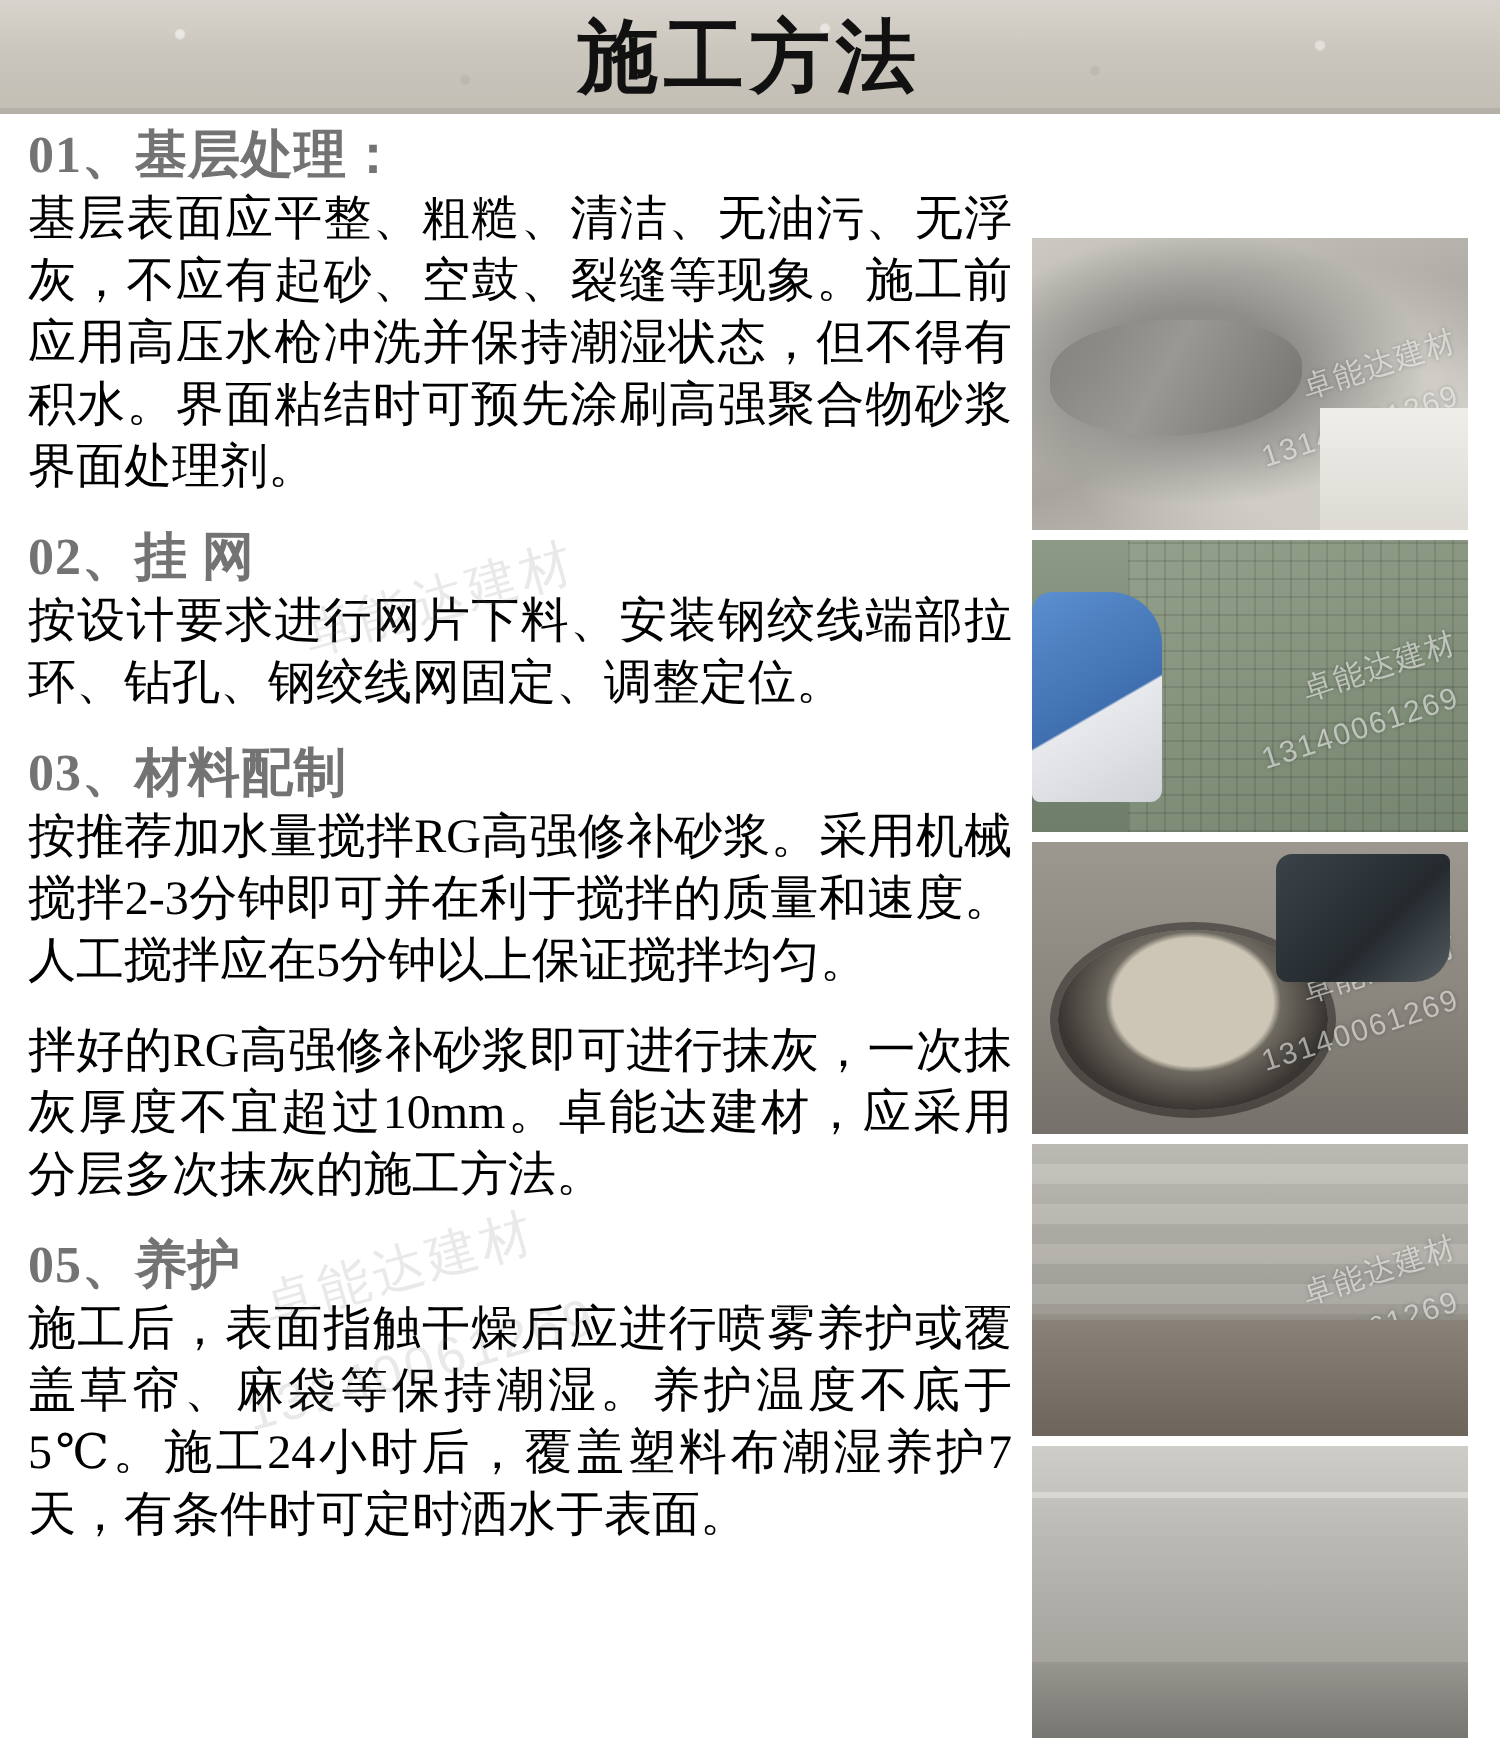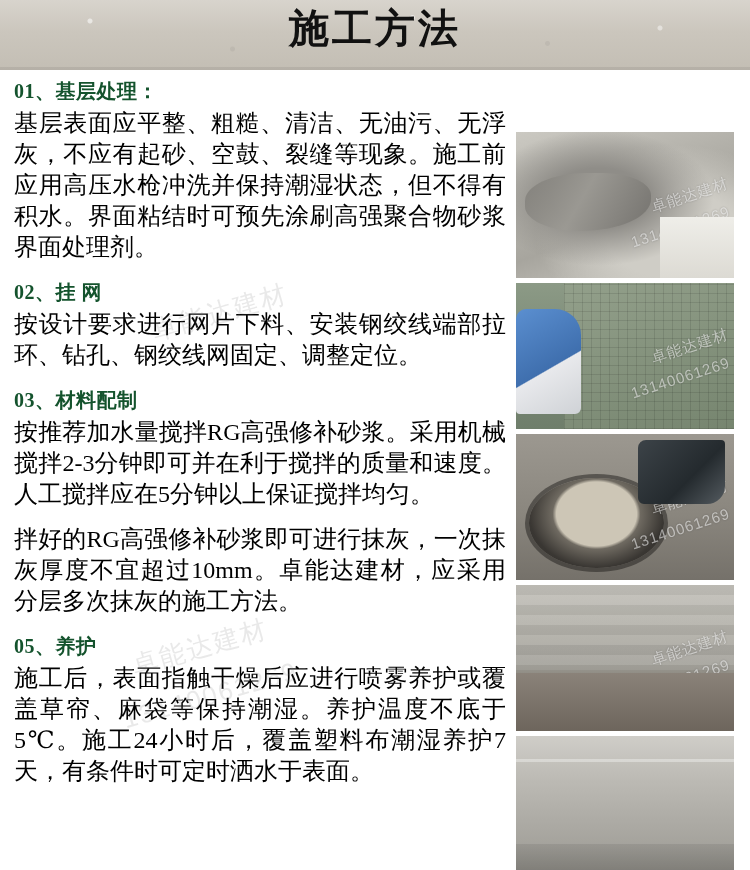--- a/index.html
+++ b/index.html
@@ -16,21 +16,21 @@
   .page {
     position: relative;
     width: 750px;
     height: 870px;
     background: #ffffff;
   }
   
   .banner {
     position: relative;
     width: 750px;
-    height: 70px;
+    height: 57px;
     background:
       radial-gradient(circle at 12% 30%, rgba(255,255,255,0.55) 0 2px, transparent 3px),
       radial-gradient(circle at 31% 70%, rgba(0,0,0,0.05) 0 2px, transparent 3px),
       radial-gradient(circle at 55% 25%, rgba(255,255,255,0.5) 0 2px, transparent 3px),
       radial-gradient(circle at 73% 62%, rgba(0,0,0,0.05) 0 2px, transparent 3px),
       radial-gradient(circle at 88% 40%, rgba(255,255,255,0.45) 0 2px, transparent 3px),
       linear-gradient(180deg, #d8d4cd 0%, #cbc6bd 45%, #c3beb4 100%);
     overflow: hidden;
   }
   .banner::after {
@@ -67,24 +67,24 @@
   .img-col {
     position: absolute;
     left: 516px;
     top: 62px;
     width: 218px;
   }
   .section {
     margin-bottom: 14px;
   }
   .sec-head {
-    font-size: 20px;
+    font-size: 26px;
     line-height: 30px;
     font-weight: bold;
-    color: #14532d;
+    color: #737373;
     letter-spacing: 0.5px;
     margin-bottom: 2px;
   }
   .sec-head .num {
     font-weight: bold;
   }
   .sec-body {
     font-size: 24px;
     line-height: 31px;
     color: #000000;

